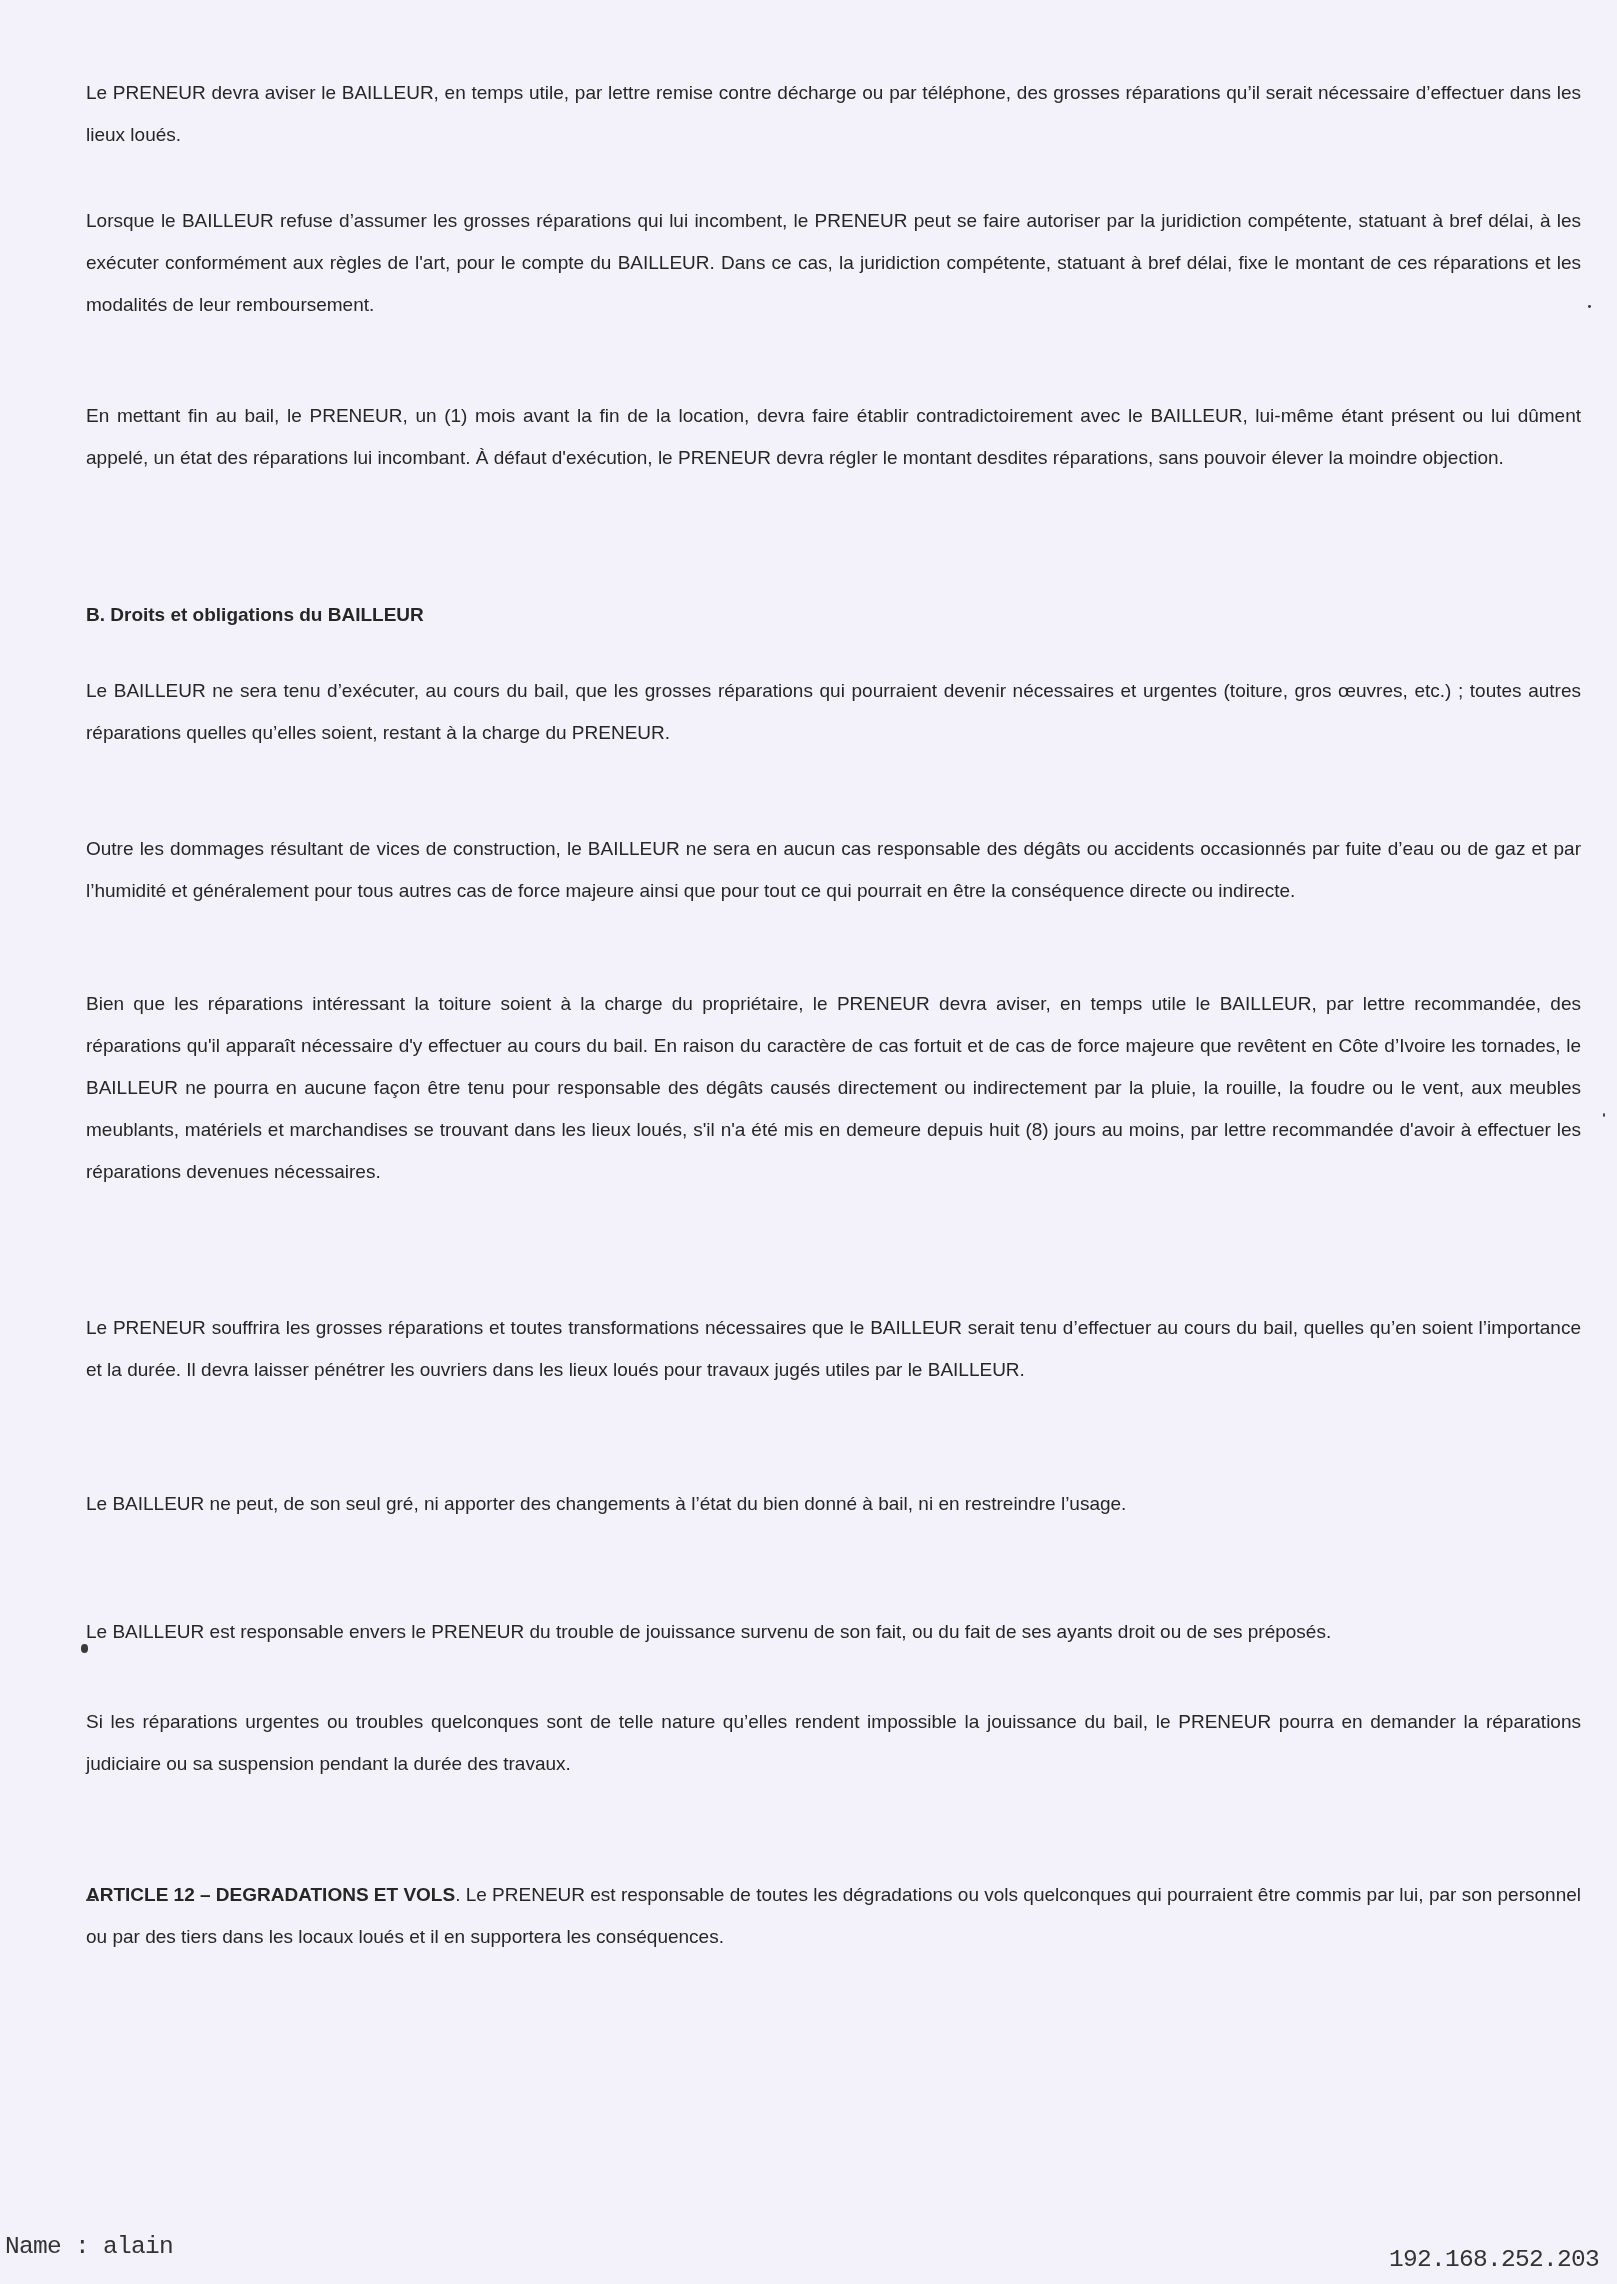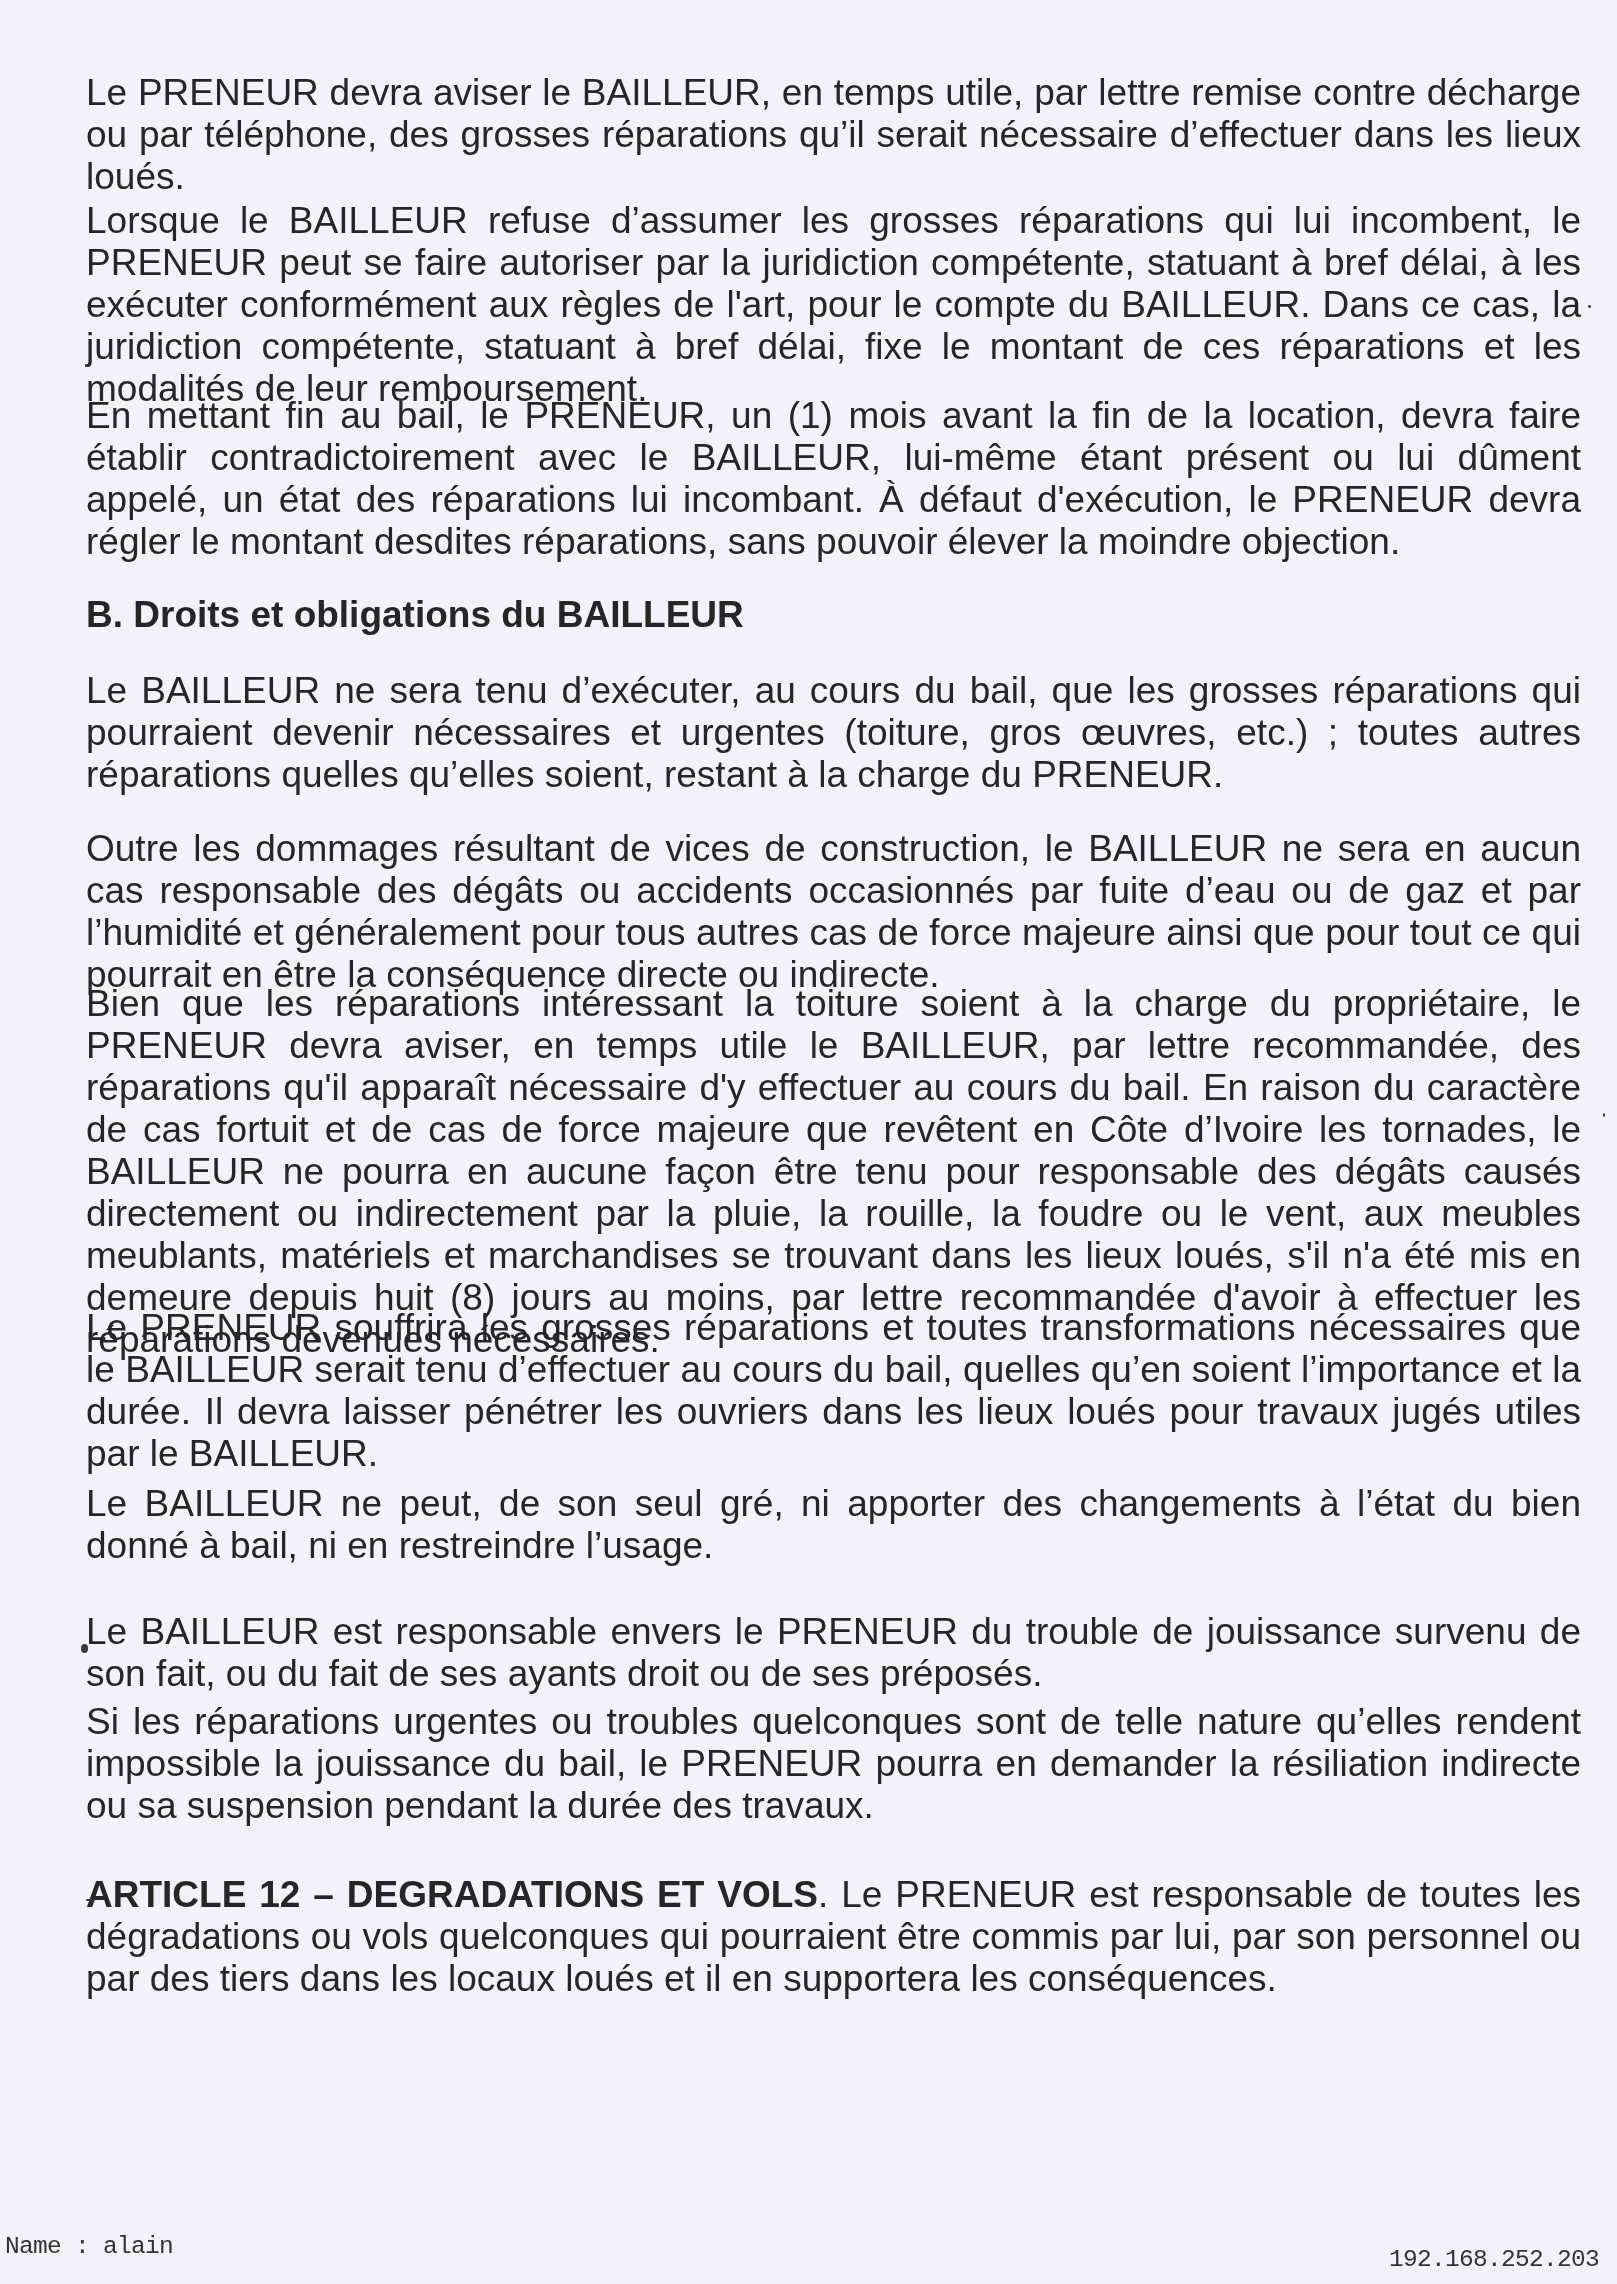--- a/index.html
+++ b/index.html
@@ -18,21 +18,21 @@
     .page {
       position: absolute;
       left: 86px;
       top: 72px;
       width: 1495px;
     }
     .para {
       position: absolute;
       left: 0;
       width: 1495px;
-      font-size: 37px;
+      font-size: 19px;
       line-height: 42px;
       text-align: justify;
       text-align-last: left;
       margin: 0;
     }
     .para.tight { line-height: 42px; }
     .heading {
       font-weight: bold;
       text-align: right;
     }
@@ -70,21 +70,21 @@
   <p class="para" style="top:756px;">Outre les dommages résultant de vices de construction, le BAILLEUR ne sera en aucun cas responsable des dégâts ou accidents occasionnés par fuite d’eau ou de gaz et par l’humidité et généralement pour tous autres cas de force majeure ainsi que pour tout ce qui pourrait en être la conséquence directe ou indirecte.</p>
 
   <p class="para" style="top:911px;">Bien que les réparations intéressant la toiture soient à la charge du propriétaire, le PRENEUR devra aviser, en temps utile le BAILLEUR, par lettre recommandée, des réparations qu'il apparaît nécessaire d'y effectuer au cours du bail. En raison du caractère de cas fortuit et de cas de force majeure que revêtent en Côte d’Ivoire les tornades, le BAILLEUR ne pourra en aucune façon être tenu pour responsable des dégâts causés directement ou indirectement par la pluie, la rouille, la foudre ou le vent, aux meubles meublants, matériels et marchandises se trouvant dans les lieux loués, s'il n'a été mis en demeure depuis huit (8) jours au moins, par lettre recommandée d'avoir à effectuer les réparations devenues nécessaires.</p>
 
   <p class="para" style="top:1235px;">Le PRENEUR souffrira les grosses réparations et toutes transformations nécessaires que le BAILLEUR serait tenu d’effectuer au cours du bail, quelles qu’en soient l’importance et la durée. Il devra laisser pénétrer les ouvriers dans les lieux loués pour travaux jugés utiles par le BAILLEUR.</p>
 
   <p class="para" style="top:1395px;margin-top:16px;">Le BAILLEUR ne peut, de son seul gré, ni apporter des changements à l’état du bien donné à bail, ni en restreindre l’usage.</p>
 
   <p class="para" style="top:1507px;margin-top:32px;">Le BAILLEUR est responsable envers le PRENEUR du trouble de jouissance survenu de son fait, ou du fait de ses ayants droit ou de ses préposés.</p>
 
-  <p class="para" style="top:1629px;">Si les réparations urgentes ou troubles quelconques sont de telle nature qu’elles rendent impossible la jouissance du bail, le PRENEUR pourra en demander la résiliation indirecte ou sa suspension pendant la durée des travaux.</p>
+  <p class="para" style="top:1629px;">Si les réparations urgentes ou troubles quelconques sont de telle nature qu’elles rendent impossible la jouissance du bail, le PRENEUR pourra en demander la réparations judiciaire ou sa suspension pendant la durée des travaux.</p>
 
   <p class="para" style="top:1802px;"><span class="bold-lead">ARTICLE 12 – DEGRADATIONS ET VOLS</span><span>. Le PRENEUR est responsable de toutes les dégradations ou vols quelconques qui pourraient être commis par lui, par son personnel ou par des tiers dans les locaux loués et il en supportera les conséquences.</span></p>
 </div>
 
 <div class="footer-left">r Name : alain</div>
 <div class="footer-right">192.168.252.203</div>
 
 <div class="speck" style="left:81px;top:1644px;width:7.2px;height:8.6px;"></div>
 <div class="speck" style="left:86px;top:1899px;width:8.6px;height:2.2px;border-radius:1.4px;"></div>
 <div class="speck" style="left:1588px;top:305px;width:2.9px;height:2.9px;"></div>

